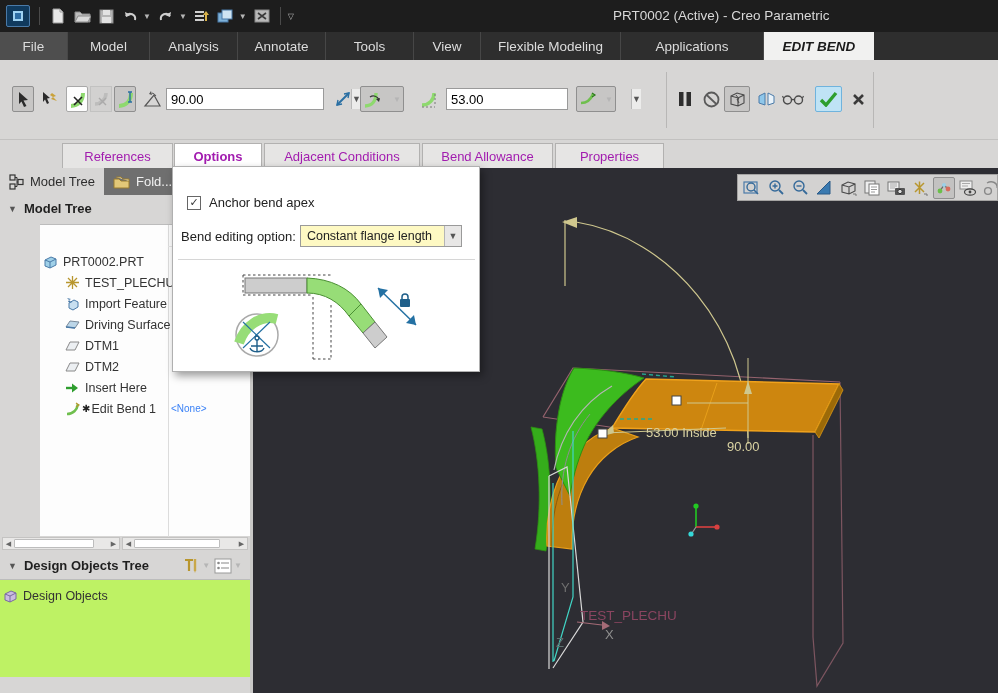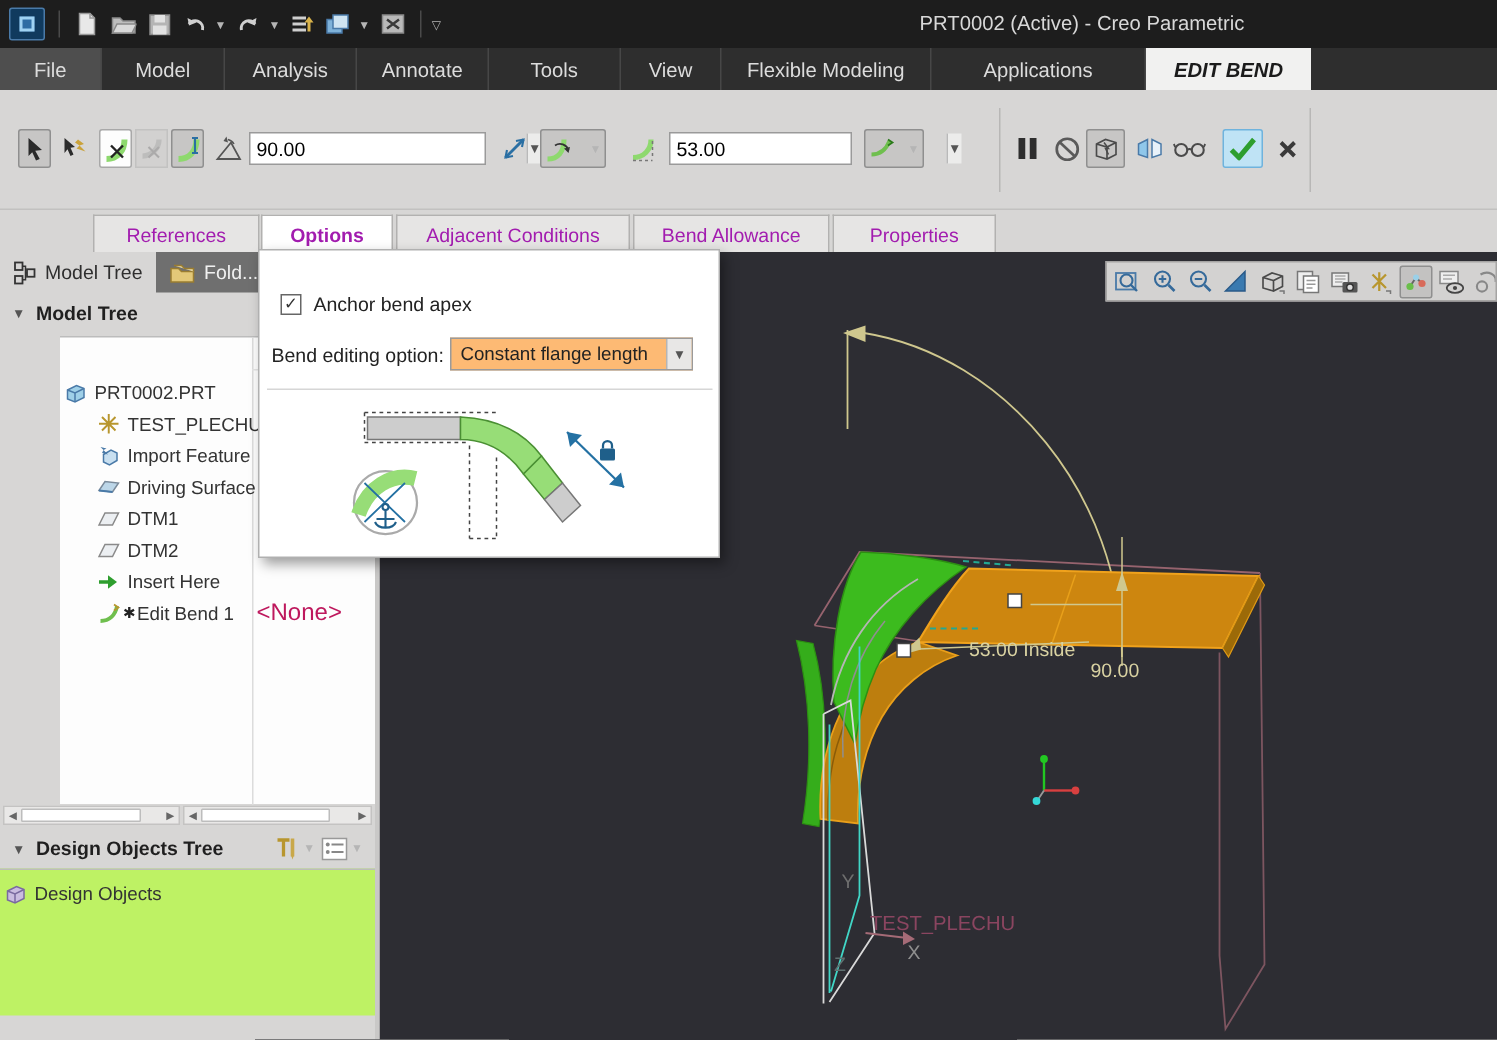--- a/index.html
+++ b/index.html
@@ -48,42 +48,42 @@
   .treehdr .cap,.dohdr .cap{font-weight:bold;font-size:13px;color:#1f1f1f;}
   .tri{font-size:9px;color:#555;}
   .treebody{position:absolute;left:0;top:56px;width:250px;height:312px;background:#fdfdfd;border-top:1px solid #bcbcbc;margin-left:40px;}
   .colline{position:absolute;left:128px;top:0;width:1px;height:312px;background:#dcdcdc;}
   .colhdr{position:absolute;left:128px;top:0;width:122px;height:22px;font-weight:bold;font-size:12px;color:#2b2b2b;padding:4px 0 0 9px;border-bottom:1px solid #e4e4e4;}
   .trow{position:absolute;left:0;width:250px;height:21px;display:flex;align-items:center;font-size:12.5px;color:#333;}
   .trow .tlabel{margin-left:5px;white-space:nowrap;}
   .ticon{width:16px;height:16px;display:flex;align-items:center;justify-content:center;flex:none;}
   .ind0{padding-left:2px;} .ind1{padding-left:24px;}
   .feat{position:absolute;left:128px;width:28px;text-align:right;font-size:12.5px;color:#333;}
-  .featnone{position:absolute;left:131px;width:60px;text-align:left;font-size:16px;color:#be185d;}
+  .featnone{position:absolute;left:131px;width:60px;text-align:left;font-size:10px;color:#3b82f6;}
   .feat2{position:absolute;left:232px;width:20px;text-align:right;font-size:12.5px;color:#333;}
   .newmark{color:#222;font-size:10px;margin-left:2px;}
   .hscroll{position:absolute;top:369px;height:13px;background:#e9e8e7;border:1px solid #c4c3c2;display:flex;align-items:center;}
   .hs-arrow{width:11px;height:100%;display:flex;align-items:center;justify-content:center;font-size:7px;color:#666;}
   .hs-thumb{height:9px;background:#ffffff;border:1px solid #bdbdbd;border-radius:1px;}
   .dohdr{position:absolute;left:0;top:384px;width:250px;height:27px;display:flex;align-items:center;gap:7px;padding:0 8px;background:#d7d6d5;}
   .dobody{position:absolute;left:0;top:411px;width:250px;height:98px;background:#bef264;border-top:1px solid #bcbcbc;}
   .splitter{position:absolute;left:250px;top:168px;width:3px;height:525px;background:#c9c8c7;}
 
   
   .viewport{position:absolute;left:253px;top:168px;width:745px;height:525px;background:#2d2d33;overflow:hidden;}
   .vtoolbar{position:absolute;left:737px;top:174px;width:261px;height:27px;background:#d3d2d1;border:1px solid #a5a4a3;display:flex;align-items:center;gap:2px;padding:0 3px;overflow:hidden;}
   .vico{width:22px;height:22px;display:flex;align-items:center;justify-content:center;flex:none;}
   .vico.pressed{background:#c3c2c1;border:1px solid #8f8f8f;border-radius:2px;}
 
   
   .popup{position:absolute;left:172px;top:166px;width:308px;height:206px;background:#ffffff;border:1px solid #b0b0b0;box-shadow:3px 4px 8px rgba(0,0,0,.38);z-index:20;}
   .chkrow{position:absolute;left:14px;top:28px;display:flex;align-items:center;gap:8px;font-size:13px;color:#222;}
   .chkbox{width:14px;height:14px;border:1px solid #666;background:#fff;display:flex;align-items:center;justify-content:center;font-size:11px;color:#333;}
   .optrow{position:absolute;left:8px;top:58px;display:flex;align-items:center;gap:4px;font-size:13px;color:#222;}
-  .select{width:162px;height:22px;border:1px solid #9a9a9a;background:#fdba74;display:flex;align-items:center;}
+  .select{width:162px;height:22px;border:1px solid #9a9a9a;background:#fef9c3;display:flex;align-items:center;}
   .select .val{flex:1;padding-left:6px;font-size:12.5px;color:#222;white-space:nowrap;}
   .select .drop{width:17px;height:100%;border-left:1px solid #b5b5b5;background:#e8e7e6;display:flex;align-items:center;justify-content:center;font-size:9px;color:#555;}
   .popsep{position:absolute;left:5px;top:92px;width:297px;height:1px;background:#d6d6d6;}
   .illus{position:absolute;left:0;top:94px;}
 </style>
 </head>
 <body>
 
 <div id="app">
 

